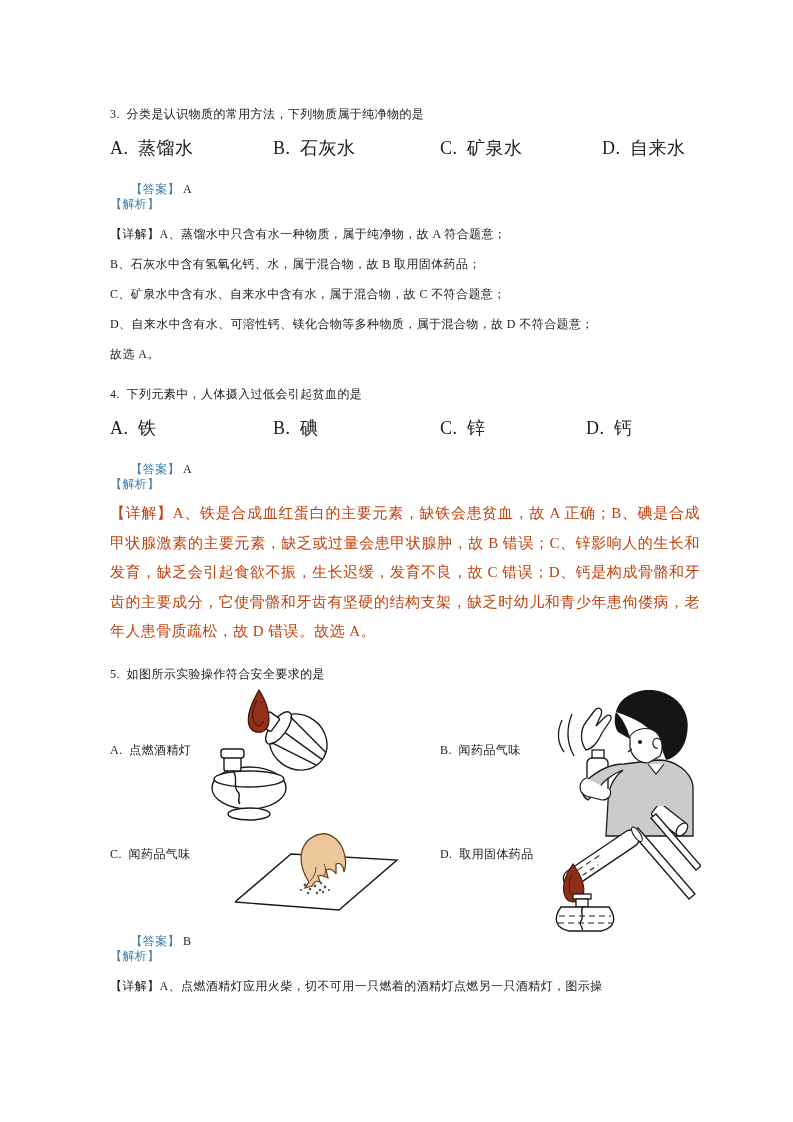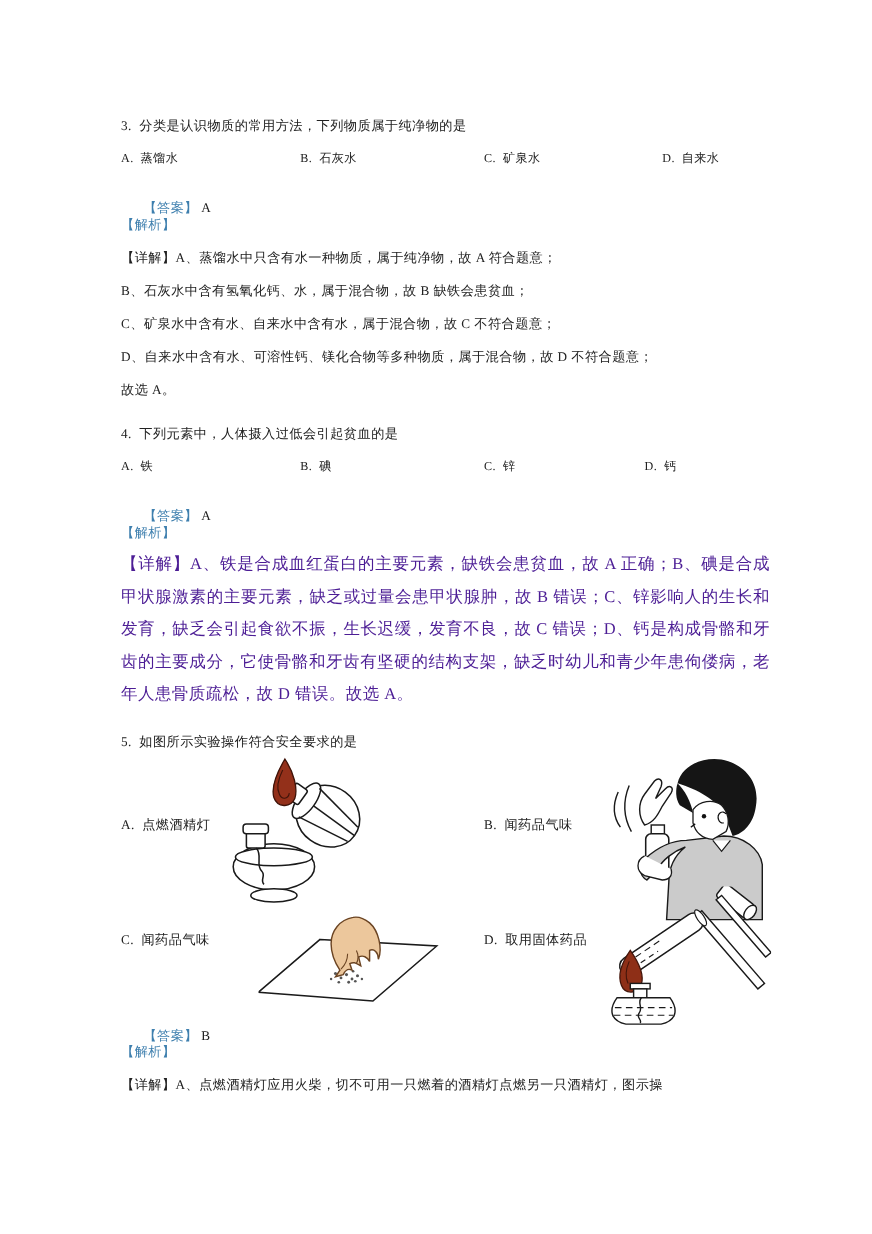--- a/index.html
+++ b/index.html
@@ -7,24 +7,24 @@
     width:793px;height:1122px;background:#ffffff;position:relative;
     font-family:"Liberation Serif","DejaVu Serif",serif;
     color:#212121;overflow:hidden;
   }
   .page{position:absolute;inset:0;background:#ffffff;}
   .abs{position:absolute;left:110px;}
   .line{font-size:12px;white-space:pre;letter-spacing:0.4px;}
   .blue{color:#3e7fae;}
   .ans-letter{margin-left:3px;}
   .optrow{position:absolute;left:110px;width:592px;height:20px;}
-  .optrow span{position:absolute;top:0;font-size:11px;white-space:pre;letter-spacing:0.4px;}
+  .optrow span{position:absolute;top:0;font-size:18px;white-space:pre;letter-spacing:0.4px;}
   .para{
     position:absolute;left:110px;width:590px;font-size:15px;line-height:29.5px;
-    text-align:justify;text-justify:inter-character;letter-spacing:0.4px;color:#4c1d95;
+    text-align:justify;text-justify:inter-character;letter-spacing:0.4px;color:#c2410c;
   }
   .fig{position:absolute;}
   svg{display:block;}
   .qwrap{display:contents;}
 </style>
 </head>
 <body>
 
 <div class="page">
 
@@ -39,21 +39,21 @@
       <span style="left:492px">D.  自来水</span>
     </div>
 
     <div class="abs line" style="top:166px">
       <span class="blue">【答案】</span><span class="ans-letter">A</span>
     </div>
 
     <div class="abs line blue" style="top:196px">【解析】</div>
 
     <div class="abs line" style="top:226px">【详解】A、蒸馏水中只含有水一种物质，属于纯净物，故 A 符合题意；</div>
-    <div class="abs line" style="top:256px">B、石灰水中含有氢氧化钙、水，属于混合物，故 B 缺铁会患贫血；</div>
+    <div class="abs line" style="top:256px">B、石灰水中含有氢氧化钙、水，属于混合物，故 B 取用固体药品；</div>
     <div class="abs line" style="top:286px">C、矿泉水中含有水、自来水中含有水，属于混合物，故 C 不符合题意；</div>
     <div class="abs line" style="top:316px">D、自来水中含有水、可溶性钙、镁化合物等多种物质，属于混合物，故 D 不符合题意；</div>
     <div class="abs line" style="top:346px">故选 A。</div>
   </div>
 
   
   <div class="qwrap">
     <div class="abs line" style="top:386px">4.  下列元素中，人体摄入过低会引起贫血的是</div>
 
     <div class="optrow" style="top:416px">

